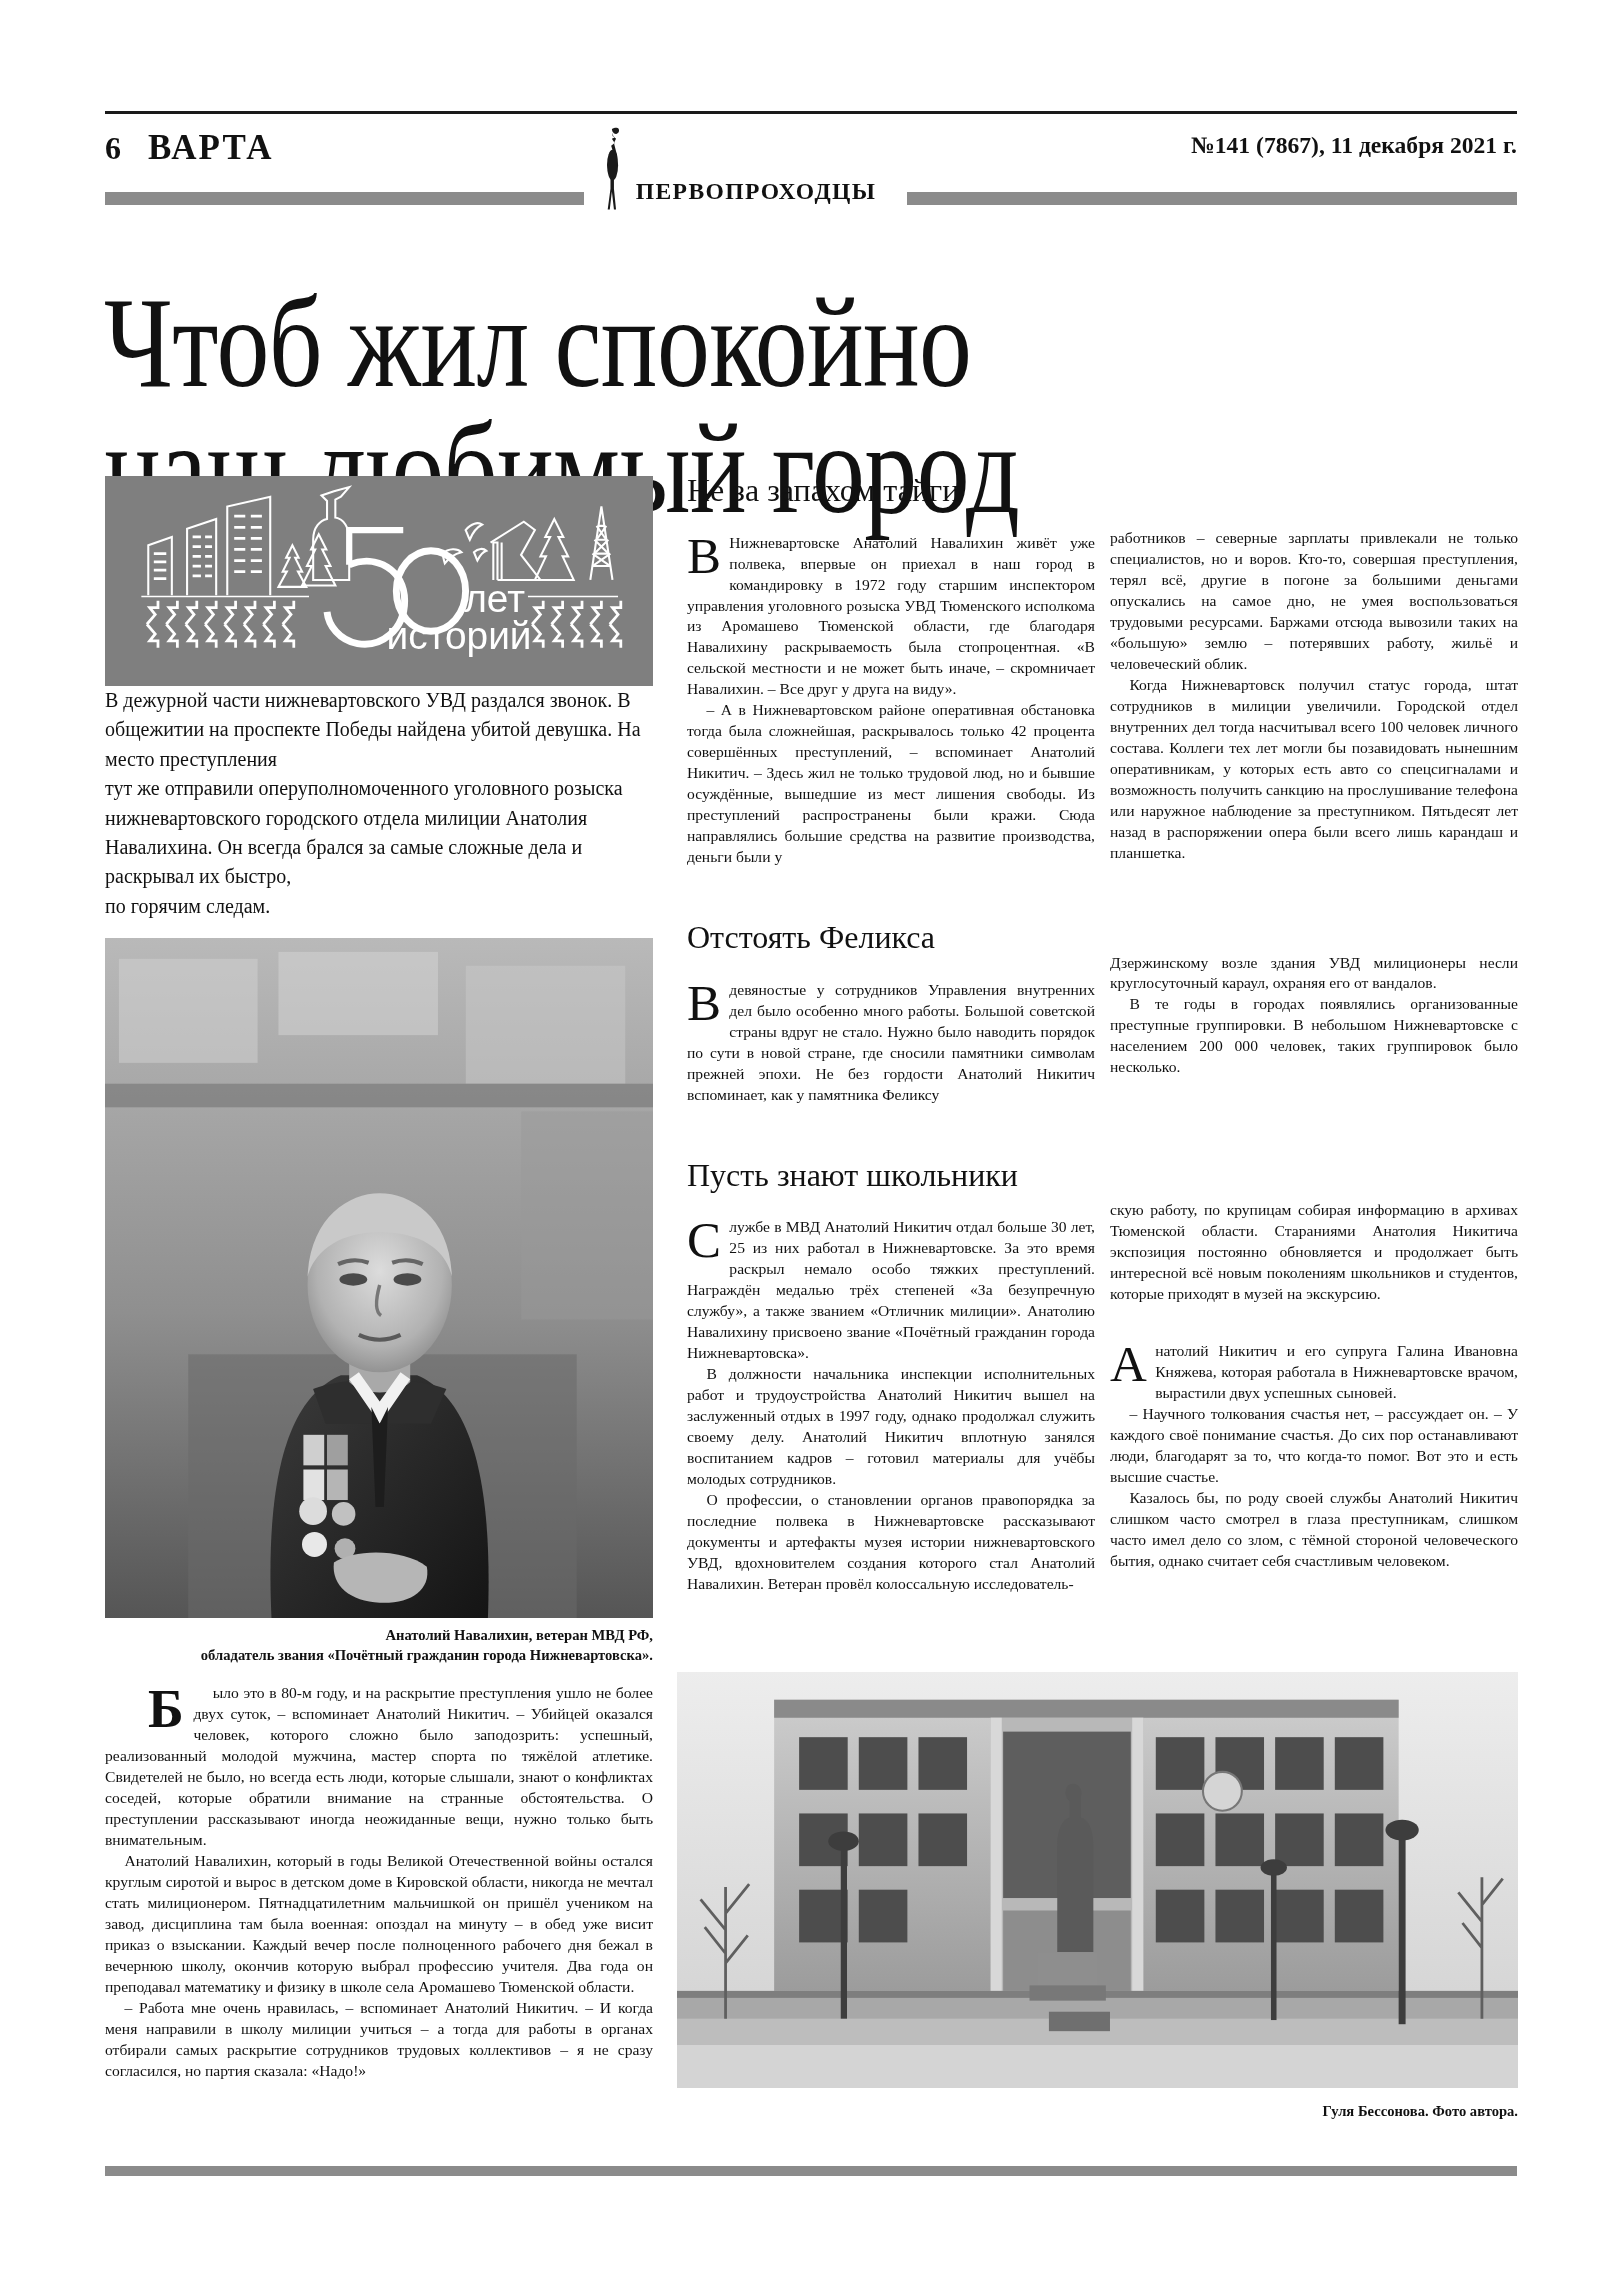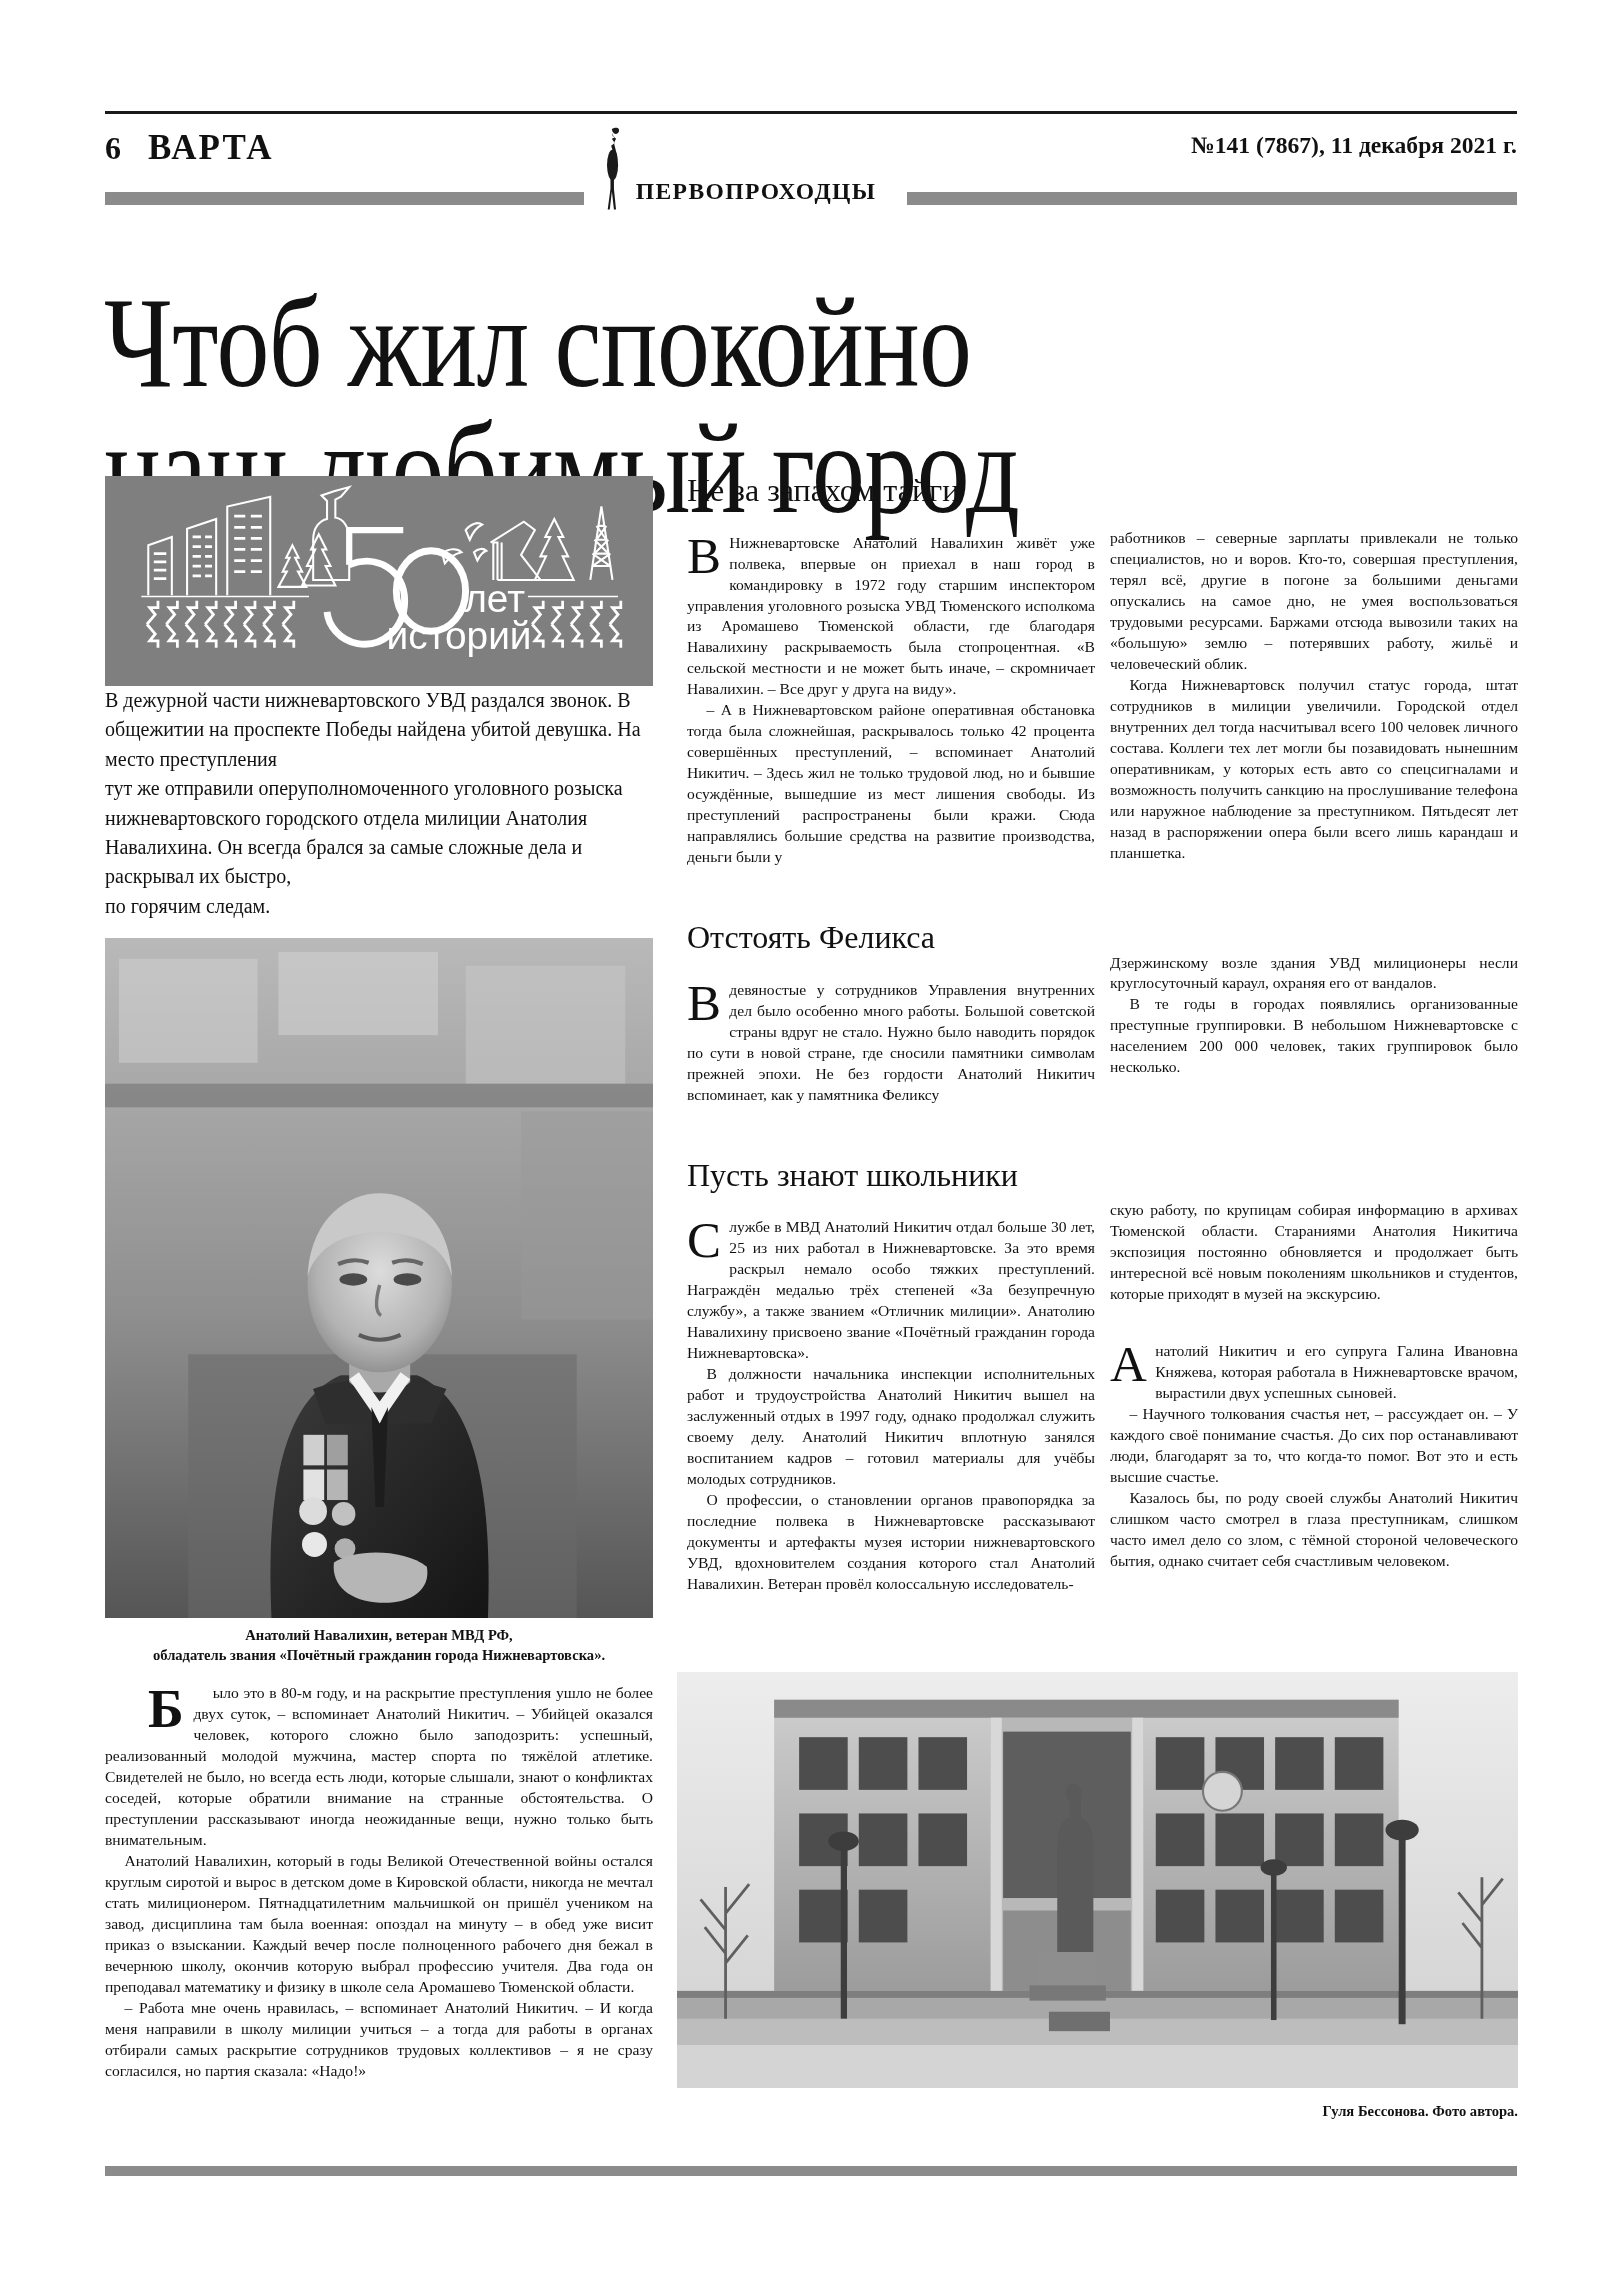--- a/index.html
+++ b/index.html
@@ -71,21 +71,21 @@
     font-size:20px; line-height:1.47;
     font-family:"Liberation Serif", serif;
   }
 
   .portrait {
     margin-top:16.7px; width:548px; height:680px;
     background:#d9d9d9; position:relative; overflow:hidden;
   }
   .caption {
     margin-top:8.3px; width:548px;
-    font-size:14.6px; line-height:1.35; font-weight:bold; text-align:center;
+    font-size:14.6px; line-height:1.35; font-weight:bold; text-align:right;
   }
 
   .left-body {
     margin-top:18px; width:548px;
     font-size:15.6px; line-height:1.345; text-align:justify;
     hyphens:auto;
   }
   .left-body p { margin:0; text-indent:19.4px; }
   .dropcap-left {
     float:left; font-size:54px; line-height:0.78; font-weight:bold;

